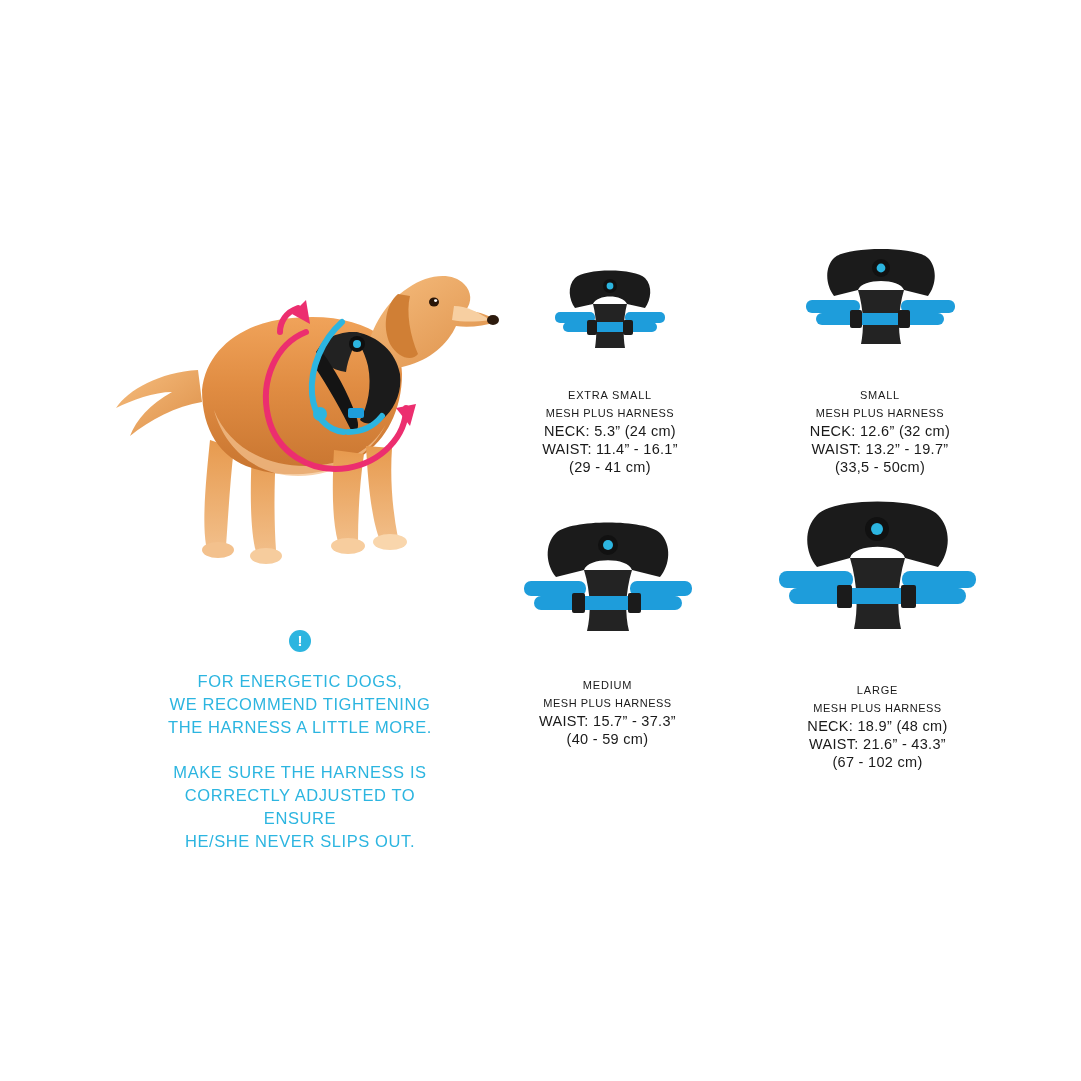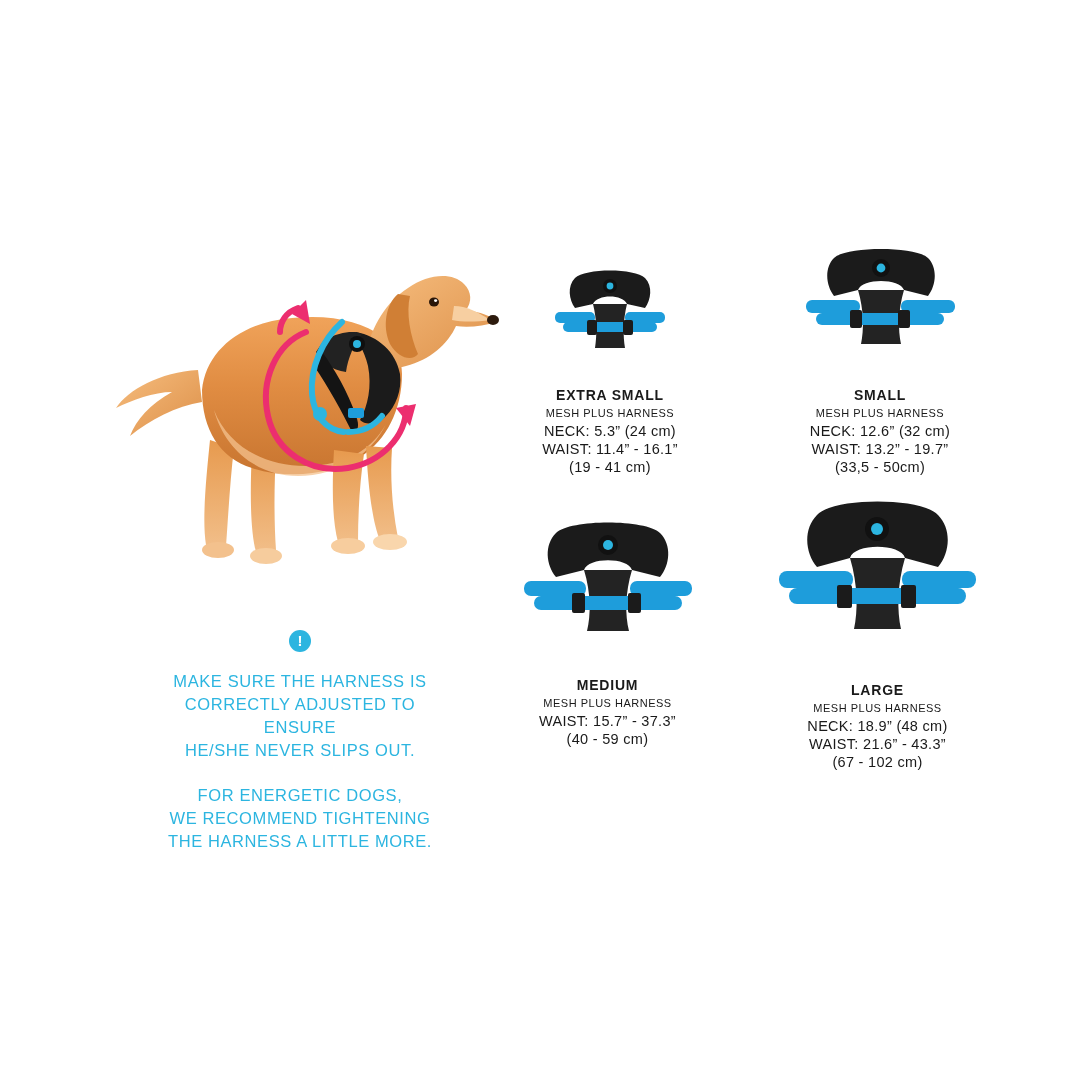--- a/index.html
+++ b/index.html
@@ -75,24 +75,24 @@
   .product {
     position: absolute;
     text-align: center;
     color: #1a1a1a;
   }
   .product .art {
     margin: 0 auto;
     display: block;
   }
   .p-name {
-    font-size: 14px;
+    font-size: 11px;
     letter-spacing: 0.8px;
     line-height: 18px;
-    font-weight: bold;
+    font-weight: normal;
     margin-top: 6px;
   }
   .p-sub {
     font-size: 11px;
     letter-spacing: 0.5px;
     line-height: 18px;
   }
   .p-spec {
     font-size: 14.5px;
     letter-spacing: 0.3px;
@@ -192,47 +192,47 @@
       <g fill="none" stroke="#2cb5e0" stroke-width="6" stroke-linecap="round">
         <path d="M232 82 C 212 100, 200 128, 202 154 C 204 176, 216 190, 234 192"></path>
         <path d="M238 192 C 252 192, 264 186, 272 176"></path>
       </g>
       <circle cx="210" cy="174" r="7" fill="#2cb5e0"></circle>
     </svg>
   </div>
 
   <div class="note-block">
     <div class="note-badge">!</div>
+    <p class="note-text">FOR ENERGETIC DOGS,
+WE RECOMMEND TIGHTENING
+THE HARNESS A LITTLE MORE.</p>
     <p class="note-text">MAKE SURE THE HARNESS IS
 CORRECTLY ADJUSTED TO ENSURE
 HE/SHE NEVER SLIPS OUT.</p>
-    <p class="note-text">FOR ENERGETIC DOGS,
-WE RECOMMEND TIGHTENING
-THE HARNESS A LITTLE MORE.</p>
   </div>
 
   <div class="products">
 
     <div class="product prod-xs">
       <svg class="art" width="150" height="120" viewBox="0 0 150 120">
         <path d="M40 18 C 50 8, 100 8, 110 18 C 118 26, 116 40, 110 48 L 92 44 C 88 34, 62 34, 58 44 L 40 48 C 34 40, 32 26, 40 18 Z" fill="#1b1b1b"></path>
         <path d="M58 44 C 62 60, 62 76, 60 88 L 90 88 C 88 76, 88 60, 92 44 Z" fill="#232323"></path>
         <rect x="20" y="52" width="40" height="11" rx="5" fill="#1e9ddb"></rect>
         <rect x="90" y="52" width="40" height="11" rx="5" fill="#1e9ddb"></rect>
         <rect x="28" y="62" width="94" height="10" rx="5" fill="#1e9ddb"></rect>
         <rect x="52" y="60" width="10" height="15" rx="2" fill="#1b1b1b"></rect>
         <rect x="88" y="60" width="10" height="15" rx="2" fill="#1b1b1b"></rect>
         <circle cx="75" cy="26" r="7" fill="#111111"></circle>
         <circle cx="75" cy="26" r="3.4" fill="#2cb5e0"></circle>
       </svg>
       <div class="p-name">EXTRA SMALL</div>
       <div class="p-sub">MESH PLUS HARNESS</div>
       <div class="p-spec">NECK: 5.3” (24 cm)</div>
       <div class="p-spec">WAIST: 11.4” - 16.1”</div>
-      <div class="p-spec">(19 - 41 cm)</div>
+      <div class="p-spec">(29 - 41 cm)</div>
     </div>
 
     <div class="product prod-sm">
       <svg class="art" width="185" height="140" viewBox="0 0 185 140">
         <path d="M46 18 C 58 6, 128 6, 140 18 C 150 28, 148 46, 140 56 L 116 50 C 112 38, 74 38, 70 50 L 46 56 C 38 46, 36 28, 46 18 Z" fill="#1b1b1b"></path>
         <path d="M70 50 C 76 70, 76 90, 73 104 L 113 104 C 110 90, 110 70, 116 50 Z" fill="#232323"></path>
         <rect x="18" y="60" width="54" height="13" rx="6" fill="#1e9ddb"></rect>
         <rect x="113" y="60" width="54" height="13" rx="6" fill="#1e9ddb"></rect>
         <rect x="28" y="73" width="128" height="12" rx="6" fill="#1e9ddb"></rect>
         <rect x="62" y="70" width="12" height="18" rx="2" fill="#1b1b1b"></rect>

